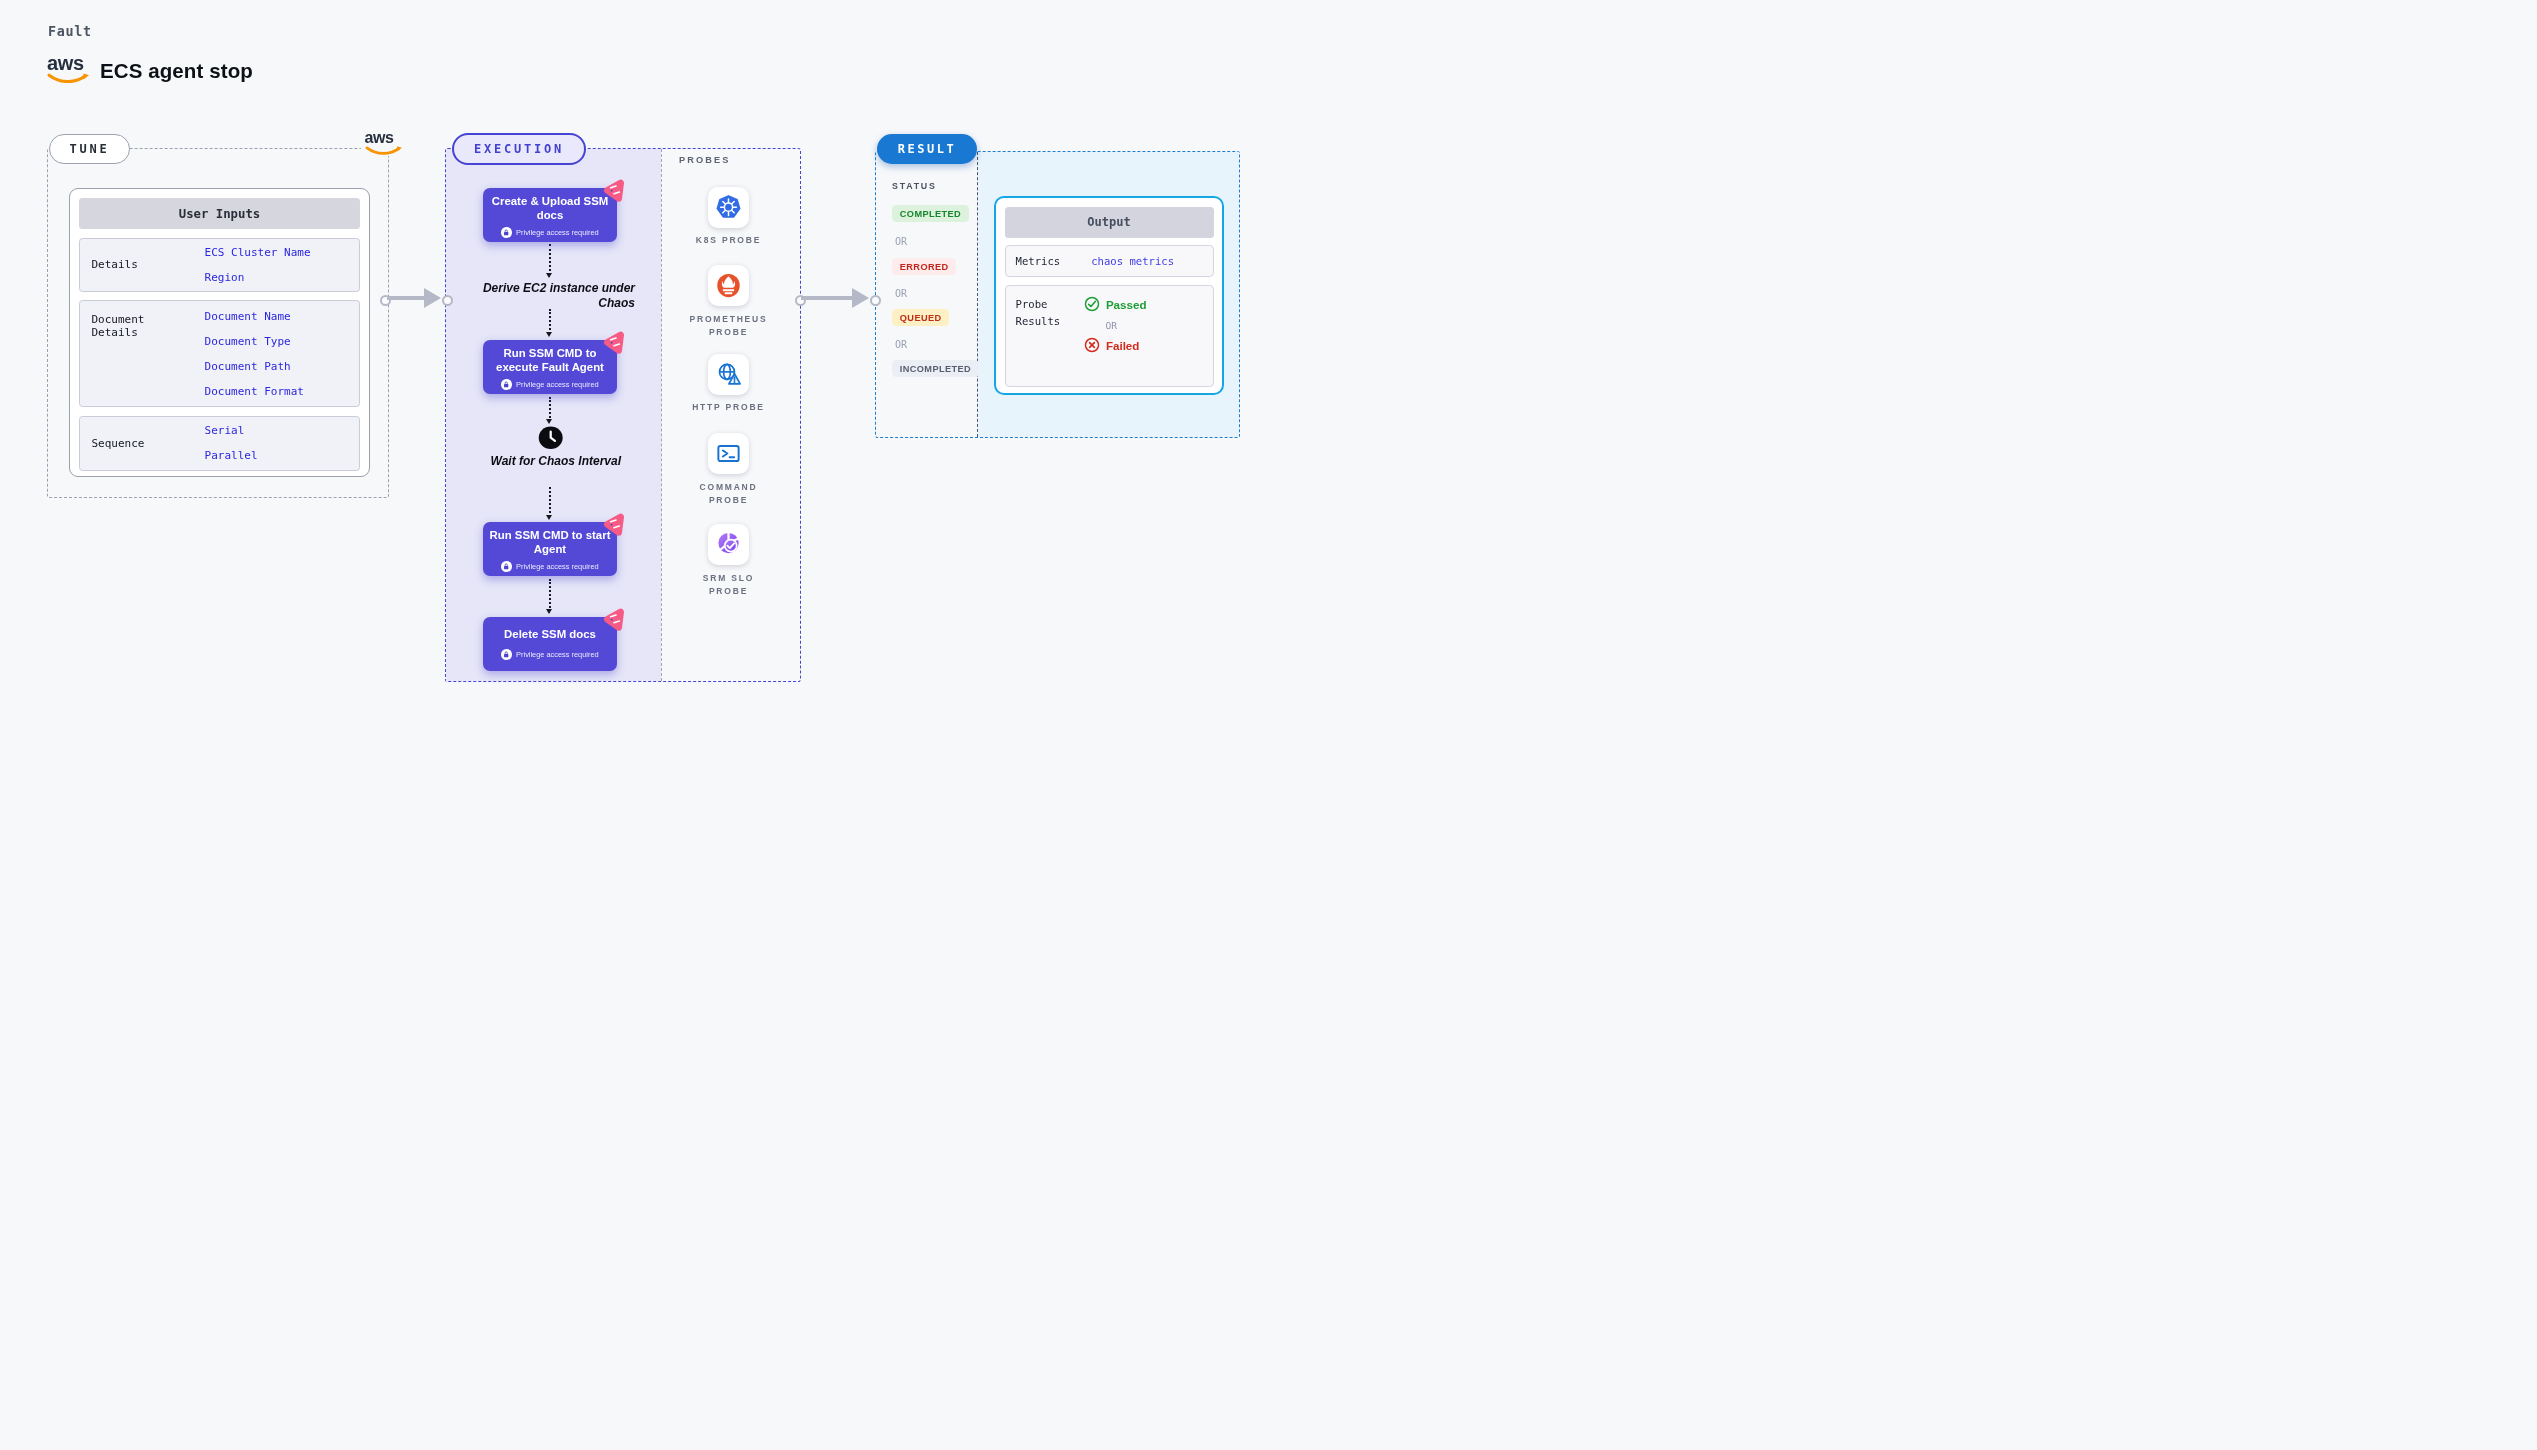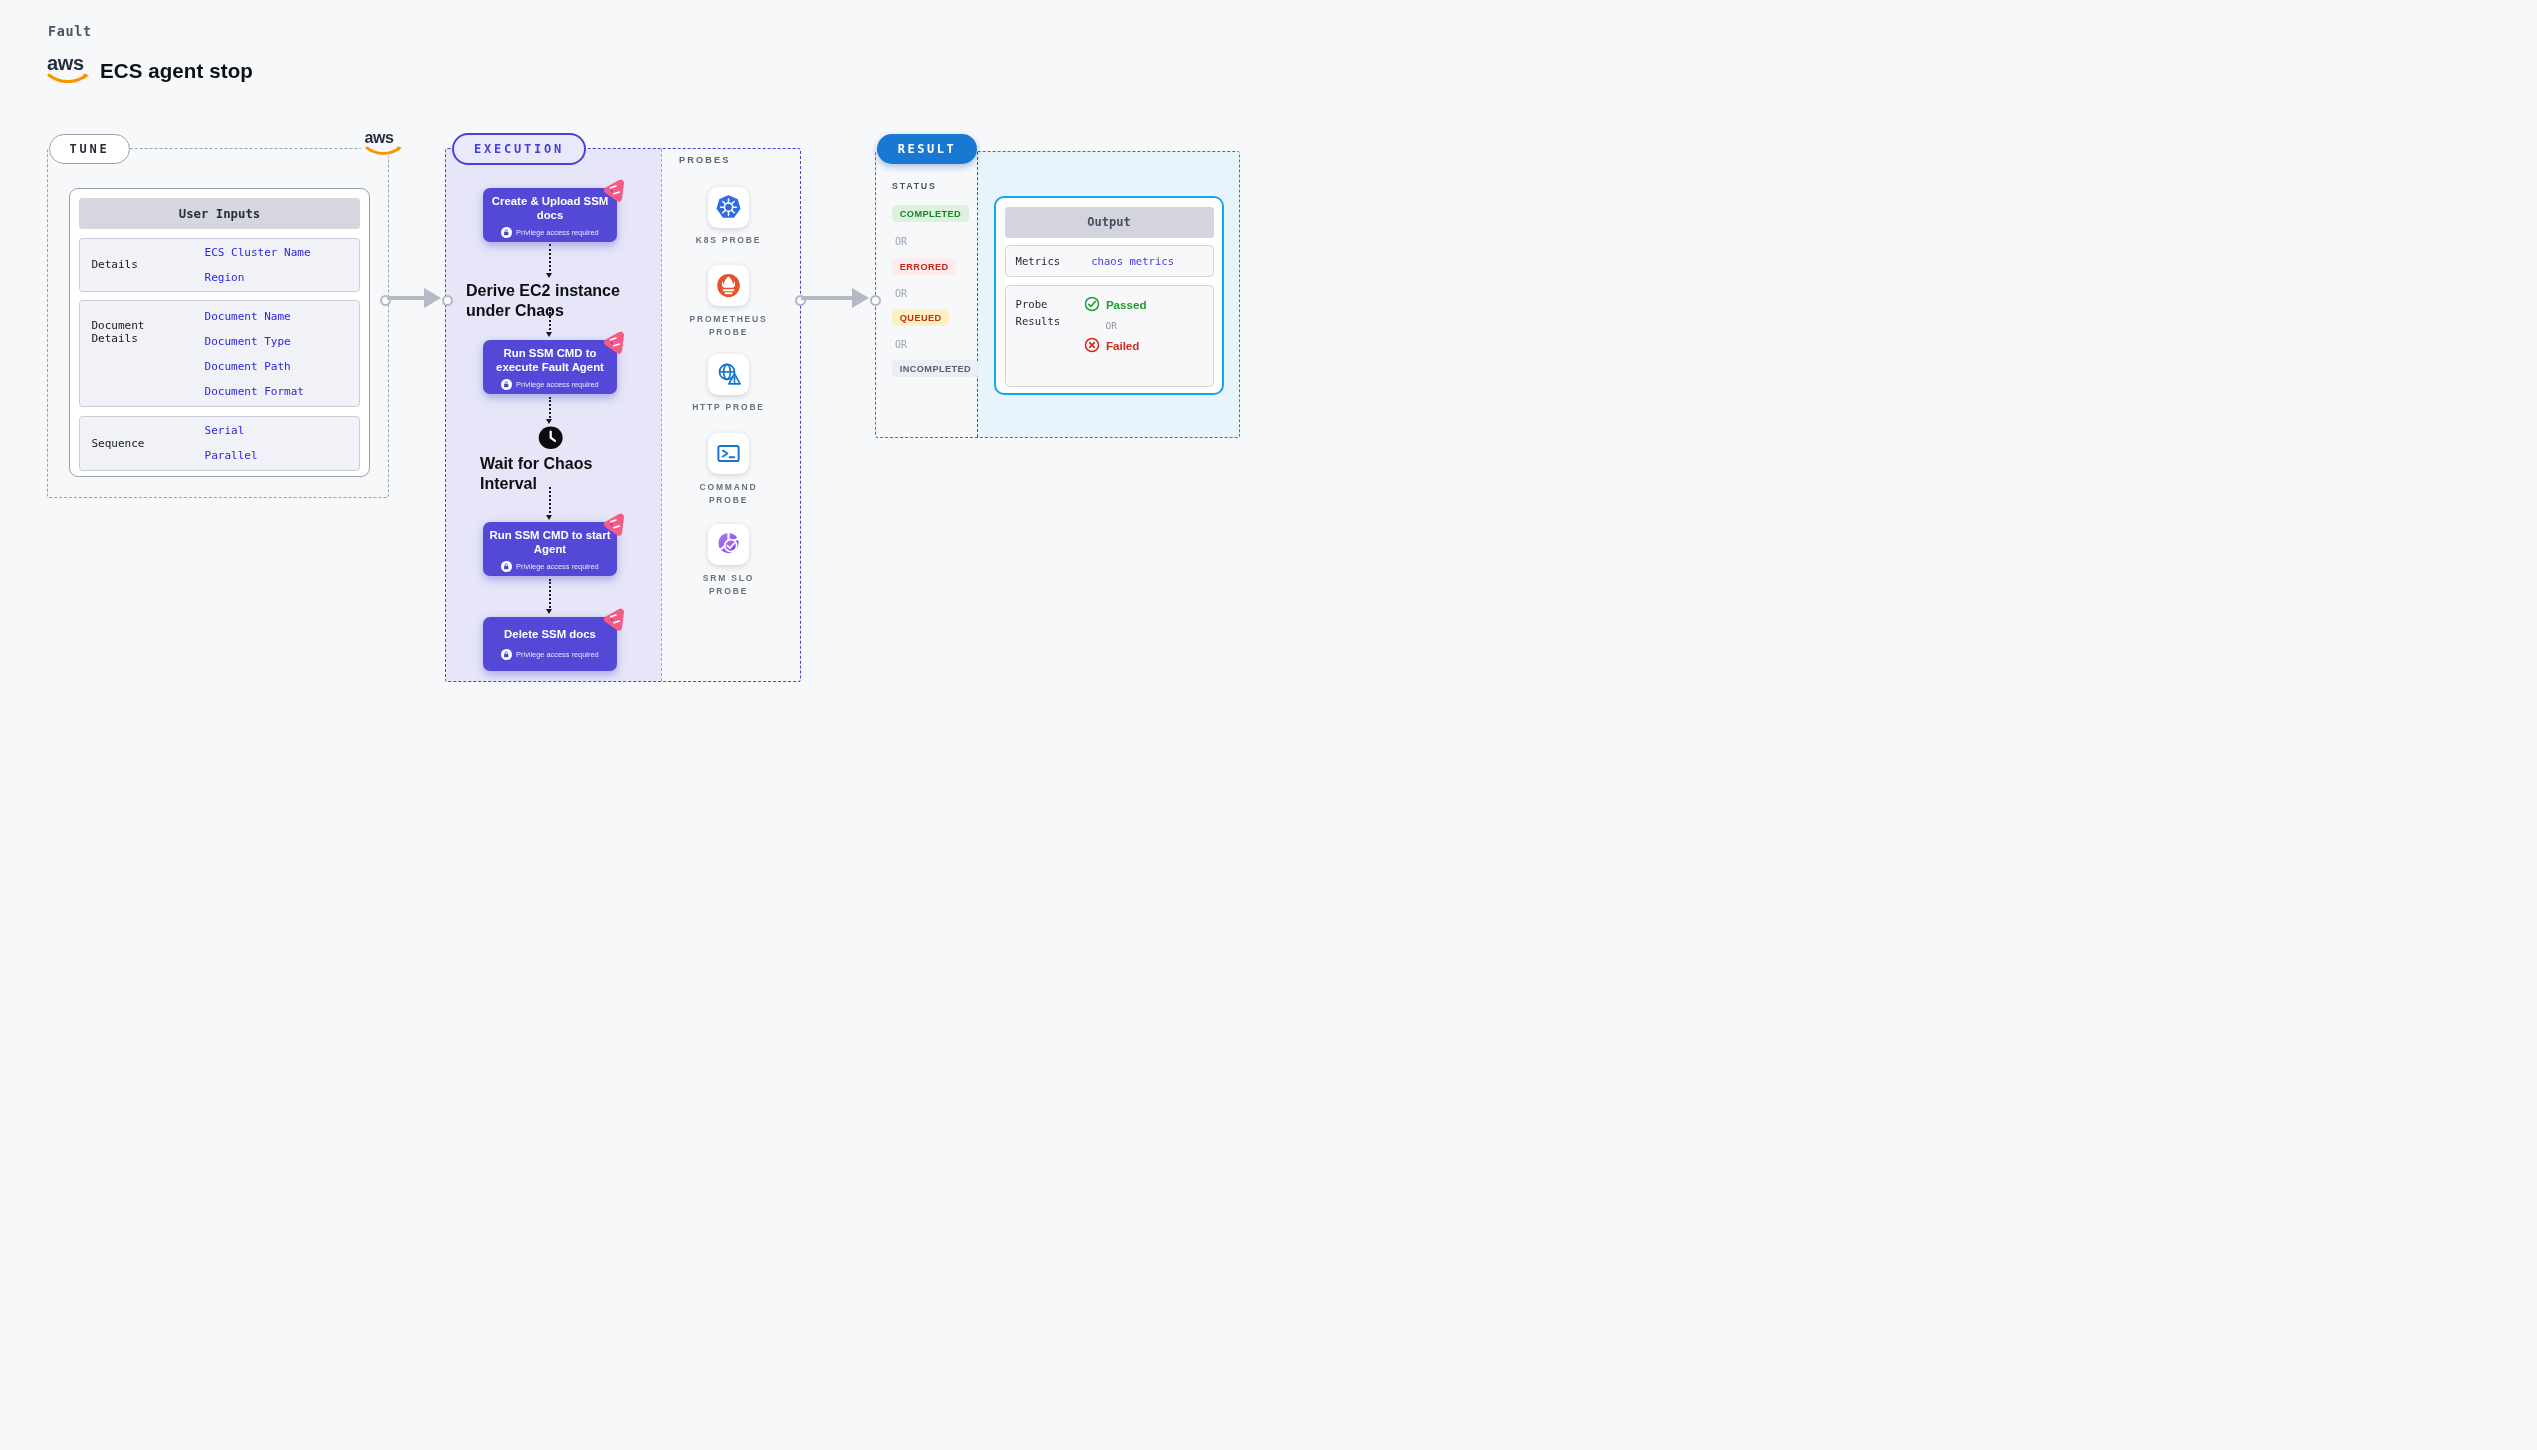--- a/index.html
+++ b/index.html
@@ -40,21 +40,21 @@
            border-radius:9px;padding:9.2px;box-sizing:border-box;z-index:2;}
   .ui-header{height:31px;background:#d6d7de;border-radius:3.5px;display:flex;align-items:center;
              justify-content:center;font-size:12.3px;font-weight:bold;color:#2a2e3a;}
   .ui-row{background:#f1f2f8;border:0.7px solid #c9ccd8;border-radius:3.5px;margin-top:8.5px;
           display:flex;box-sizing:border-box;}
   .ui-row-label{width:99px;padding-left:11.3px;font-size:11px;color:#14171f;box-sizing:border-box;}
   .ui-links{display:flex;flex-direction:column;justify-content:center;gap:12px;margin-left:25.4px;}
   .ui-link{font-size:11px;color:#2b26df;cursor:pointer;}
   .row-common{height:54px;align-items:center;}
   .row-doc{height:107px;}
-  .row-doc .ui-row-label{padding-top:18px;}
+  .row-doc .ui-row-label{padding-top:12px;}
   .row-seq{height:55px;align-items:center;}
 
   
   .h-arrow{z-index:4;height:22.6px;}
   .a-bar,.a-tri,.a-circle{position:absolute;}
   .a-bar{top:9.2px;height:4.2px;background:#b5b8c6;}
   .a-tri{top:0.7px;width:0;height:0;border-top:10.6px solid transparent;border-bottom:10.6px solid transparent;
          border-left:17px solid #b5b8c6;}
   .a-circle{top:7.8px;width:7px;height:7px;border:2.1px solid #b5b8c6;background:#fbfbfd;border-radius:50%;}
   .arrow1{left:383px;top:287px;width:68px;}
@@ -71,22 +71,22 @@
   .step-title{font-size:11.4px;font-weight:800;line-height:1.22;}
   .step-badge{margin-top:4.2px;display:flex;align-items:center;justify-content:center;gap:4.2px;}
   .lock-circle{width:10.6px;height:10.6px;background:#fff;border-radius:50%;display:flex;
                align-items:center;justify-content:center;}
   .step-badge-text{font-size:7.4px;color:#e9e9ff;}
   .corner-badge{position:absolute;top:-9.2px;right:-9.2px;}
   .card1{top:188px;height:54px;} .card2{top:340px;height:54px;}
   .card3{top:522px;height:54px;}
   .card4{top:617px;height:54px;padding-top:10.6px;}
   .card4 .step-badge{margin-top:7.8px;}
-  .flow-text{left:466px;width:169px;text-align:left;font-size:16px;font-weight:800;
-             color:#0c0e14;line-height:1.25;z-index:3;}
+  .flow-text{left:466px;width:169px;text-align:right;font-size:12px;font-weight:800;
+             color:#0c0e14;line-height:1.25;z-index:3;font-style:italic;}
   .derive-text{top:281px;}
   .wait-text{top:454px;left:480px;width:141px;}
   .dotted{width:0;border-left:2.1px dotted #17181d;z-index:2;}
   .dotted::after{content:'';position:absolute;left:-4.6px;bottom:-5.6px;border:3.5px solid transparent;
                  border-top:5.6px solid #17181d;}
   .d1{left:549px;top:244px;height:31px;} .d2{left:549px;top:309px;height:25.4px;}
   .d3{left:549px;top:397px;height:24px;} .d4{left:549px;top:487px;height:30px;}
   .d5{left:549px;top:579px;height:32px;}
   .clock-wrap{left:538px;top:425px;z-index:3;}
 

